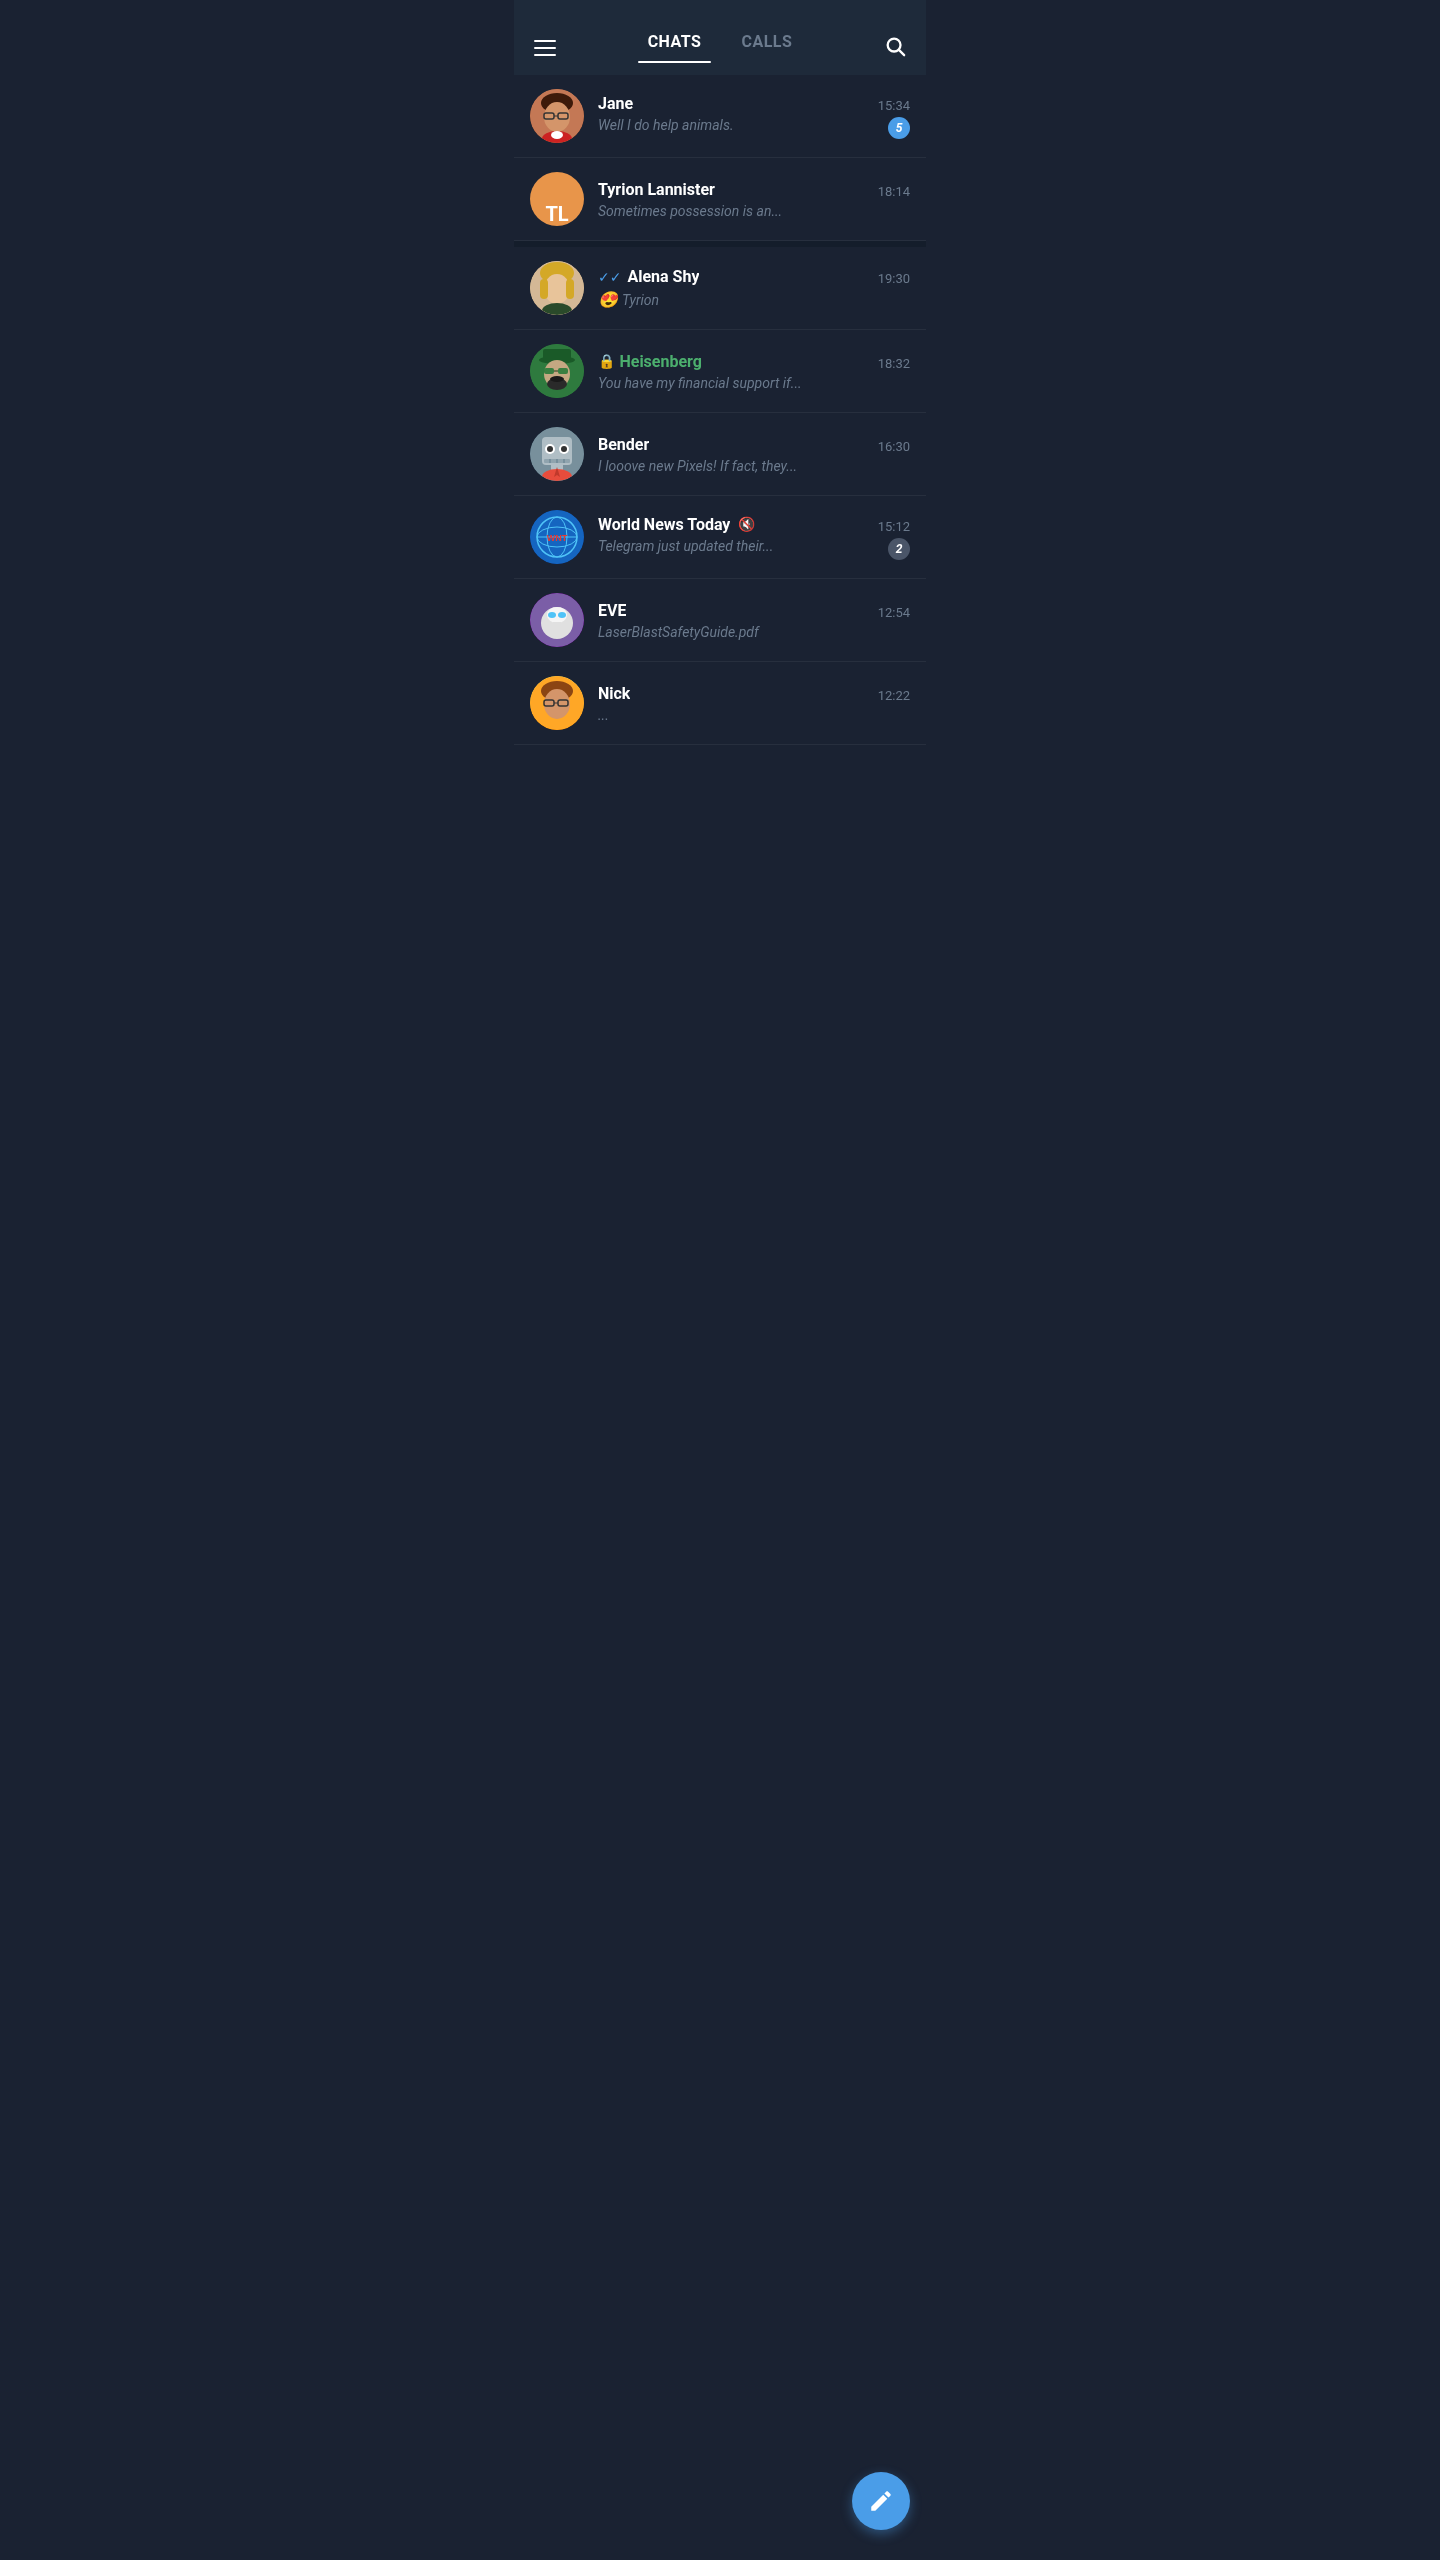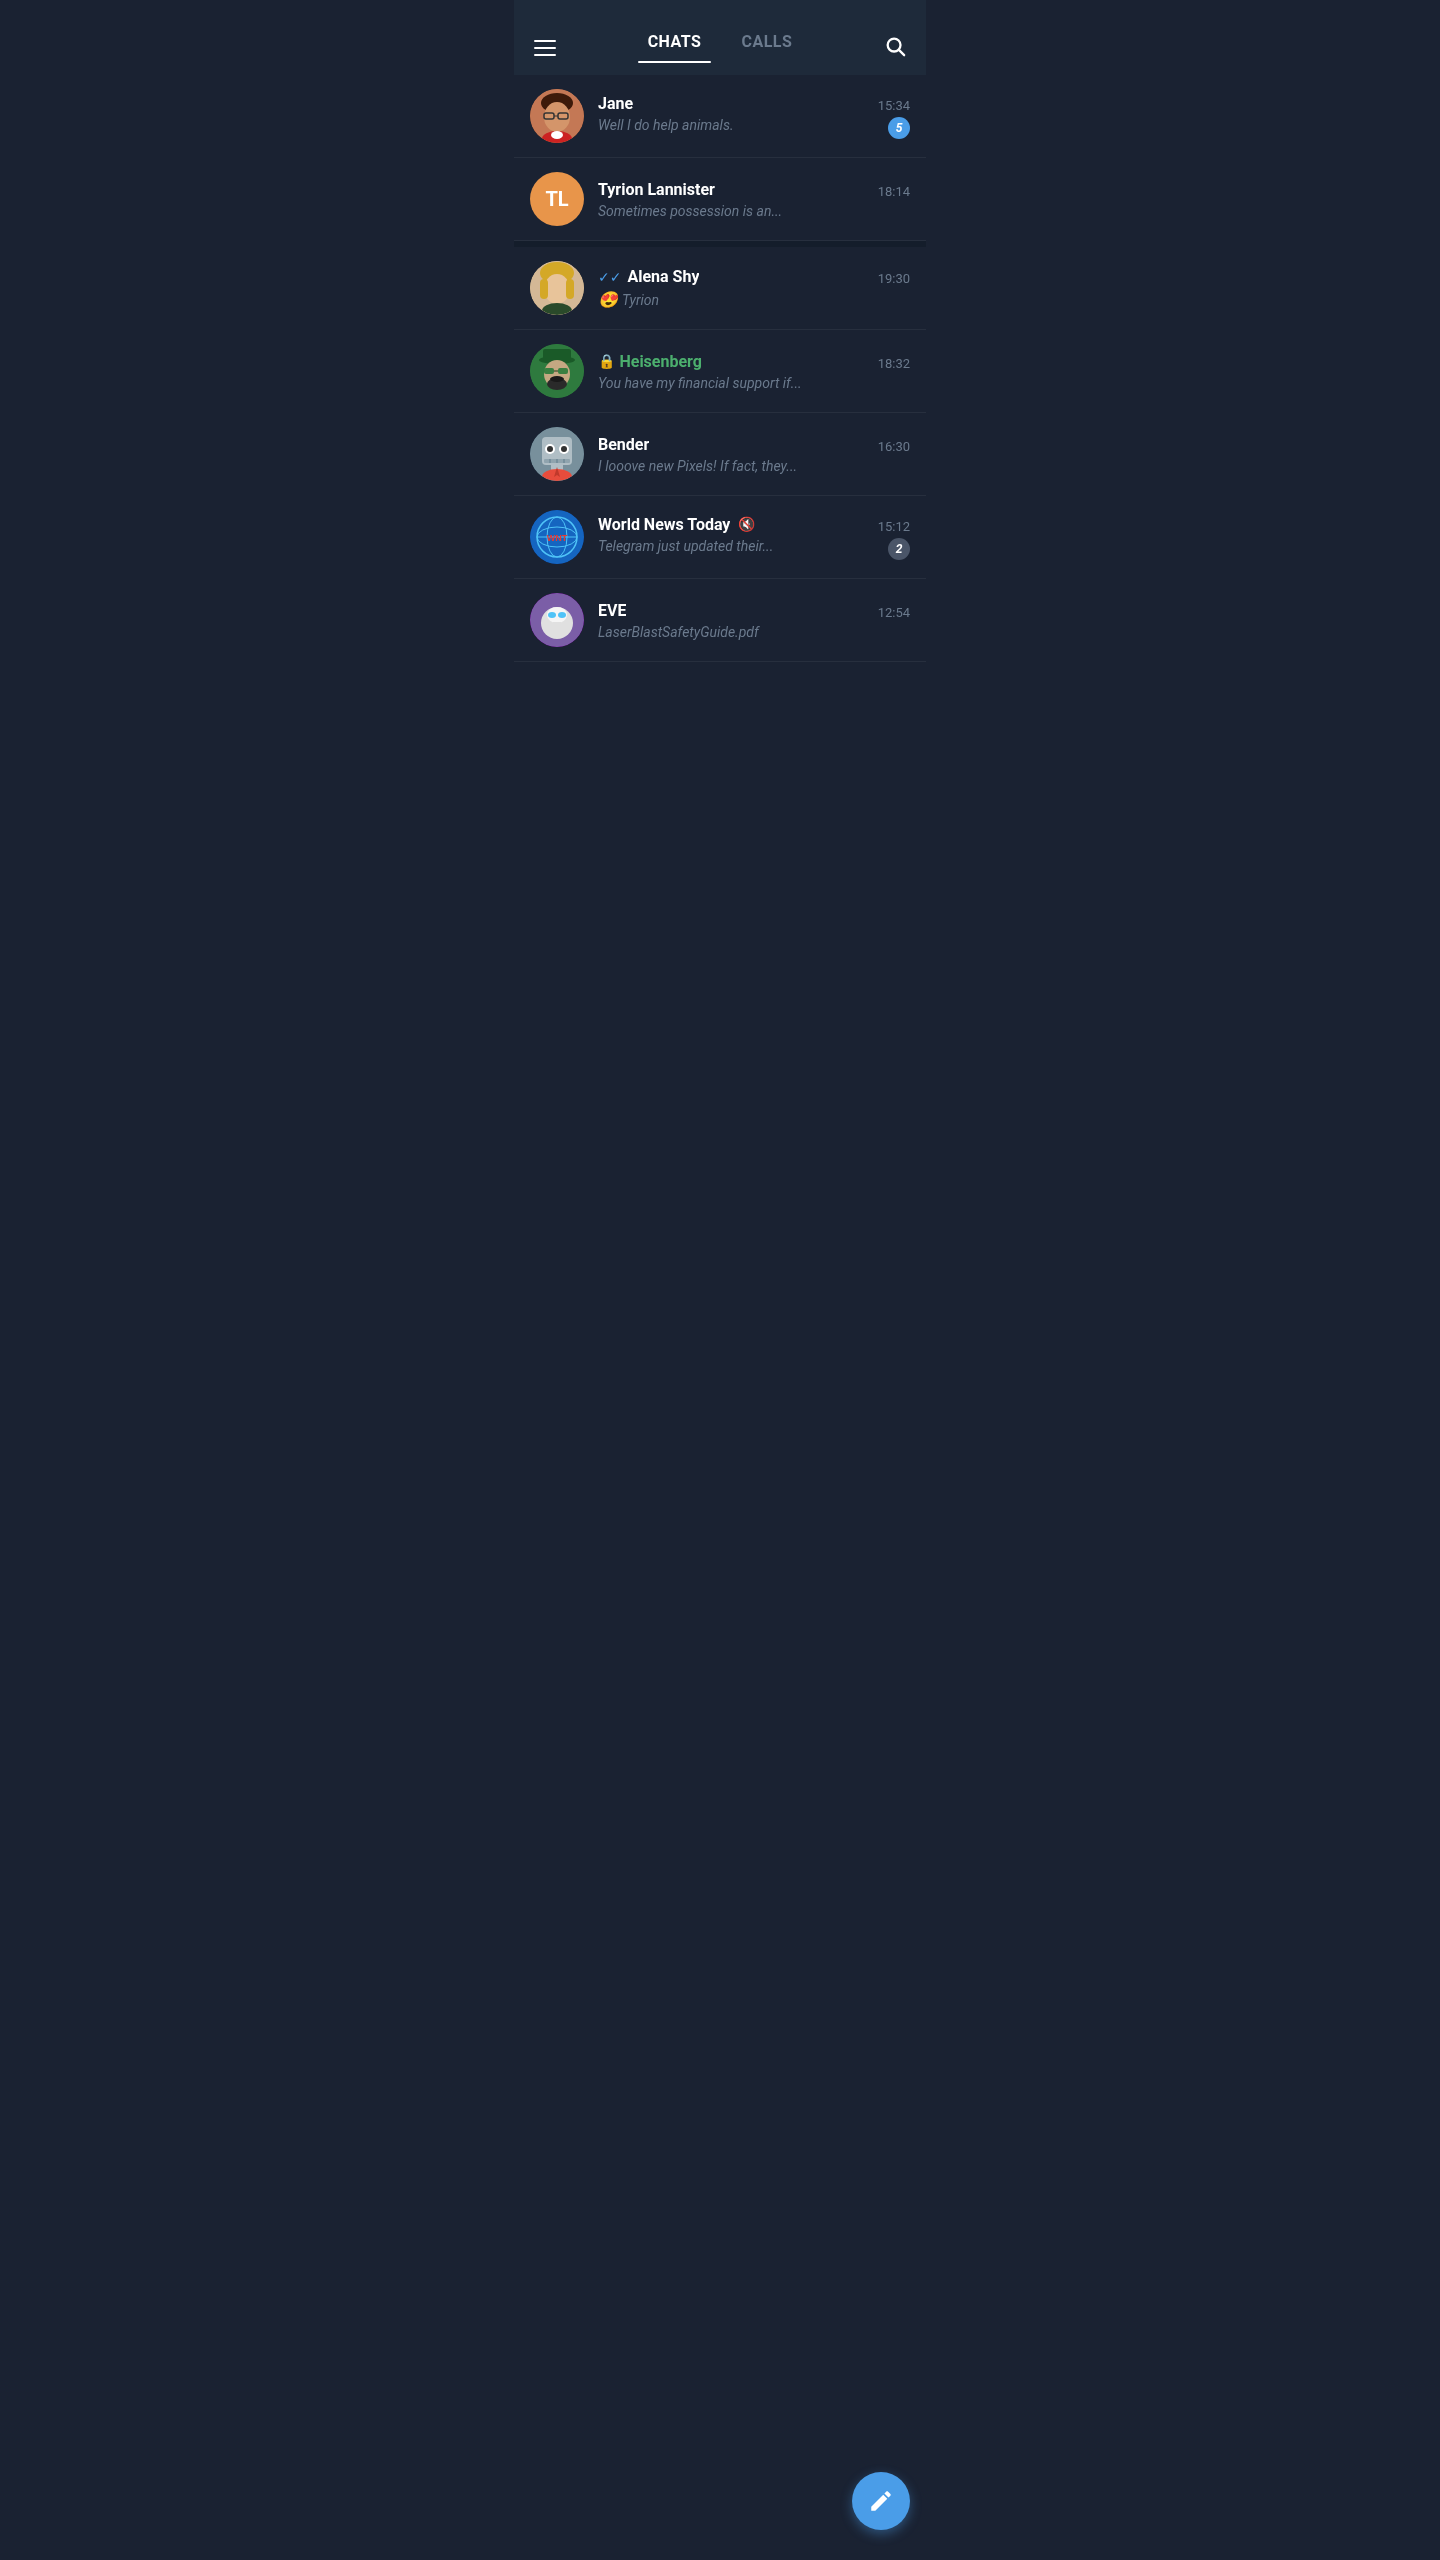--- a/index.html
+++ b/index.html
@@ -109,21 +109,21 @@
     }
 
     .avatar {
       width: 54px;
       height: 54px;
       border-radius: 50%;
       flex-shrink: 0;
       margin-right: 14px;
       overflow: hidden;
       display: flex;
-      align-items: center;
+      align-items: flex-end;
       justify-content: center;
       font-size: 20px;
       font-weight: 700;
       color: #ffffff;
     }
 
     .avatar-initials-tl {
       background: #e8954a;
     }
 
@@ -505,20 +505,44 @@
       <div class="chat-name-row">
         <span class="chat-name">EVE</span>
         <span class="chat-time">12:54</span>
       </div>
       <div class="chat-preview-row">
         <span class="chat-preview">LaserBlastSafetyGuide.pdf</span>
       </div>
     </div>
   </div>
 
+  <div class="chat-item">
+    <div class="avatar nick-avatar">
+      <svg viewBox="0 0 54 54" width="54" height="54" style="border-radius:50%;">
+        <circle cx="27" cy="27" r="27" fill="#ffa726"></circle>
+
+        <ellipse cx="27" cy="15" rx="16" ry="10" fill="#8b4513"></ellipse>
+
+        <ellipse cx="27" cy="28" rx="13" ry="15" fill="#d4956a"></ellipse>
+
+        <rect x="14" y="24" width="10" height="6" rx="2" fill="none" stroke="#333" stroke-width="1.5"></rect>
+        <rect x="28" y="24" width="10" height="6" rx="2" fill="none" stroke="#333" stroke-width="1.5"></rect>
+        <line x1="24" y1="27" x2="28" y2="27" stroke="#333" stroke-width="1.2"></line>
+      </svg>
+    </div>
+    <div class="chat-content">
+      <div class="chat-name-row">
+        <span class="chat-name">Nick</span>
+        <span class="chat-time">12:22</span>
+      </div>
+      <div class="chat-preview-row">
+        <span class="chat-preview" style="color:#6b7a8d;">...</span>
+      </div>
+    </div>
+  </div>
 
 </div>
 
 <div class="fab">
   <svg viewBox="0 0 24 24">
     <path d="M3 17.25V21h3.75L17.81 9.94l-3.75-3.75L3 17.25zM20.71 7.04c.39-.39.39-1.02 0-1.41l-2.34-2.34c-.39-.39-1.02-.39-1.41 0l-1.83 1.83 3.75 3.75 1.83-1.83z"></path>
   </svg>
 </div>
 
 </body></html>

